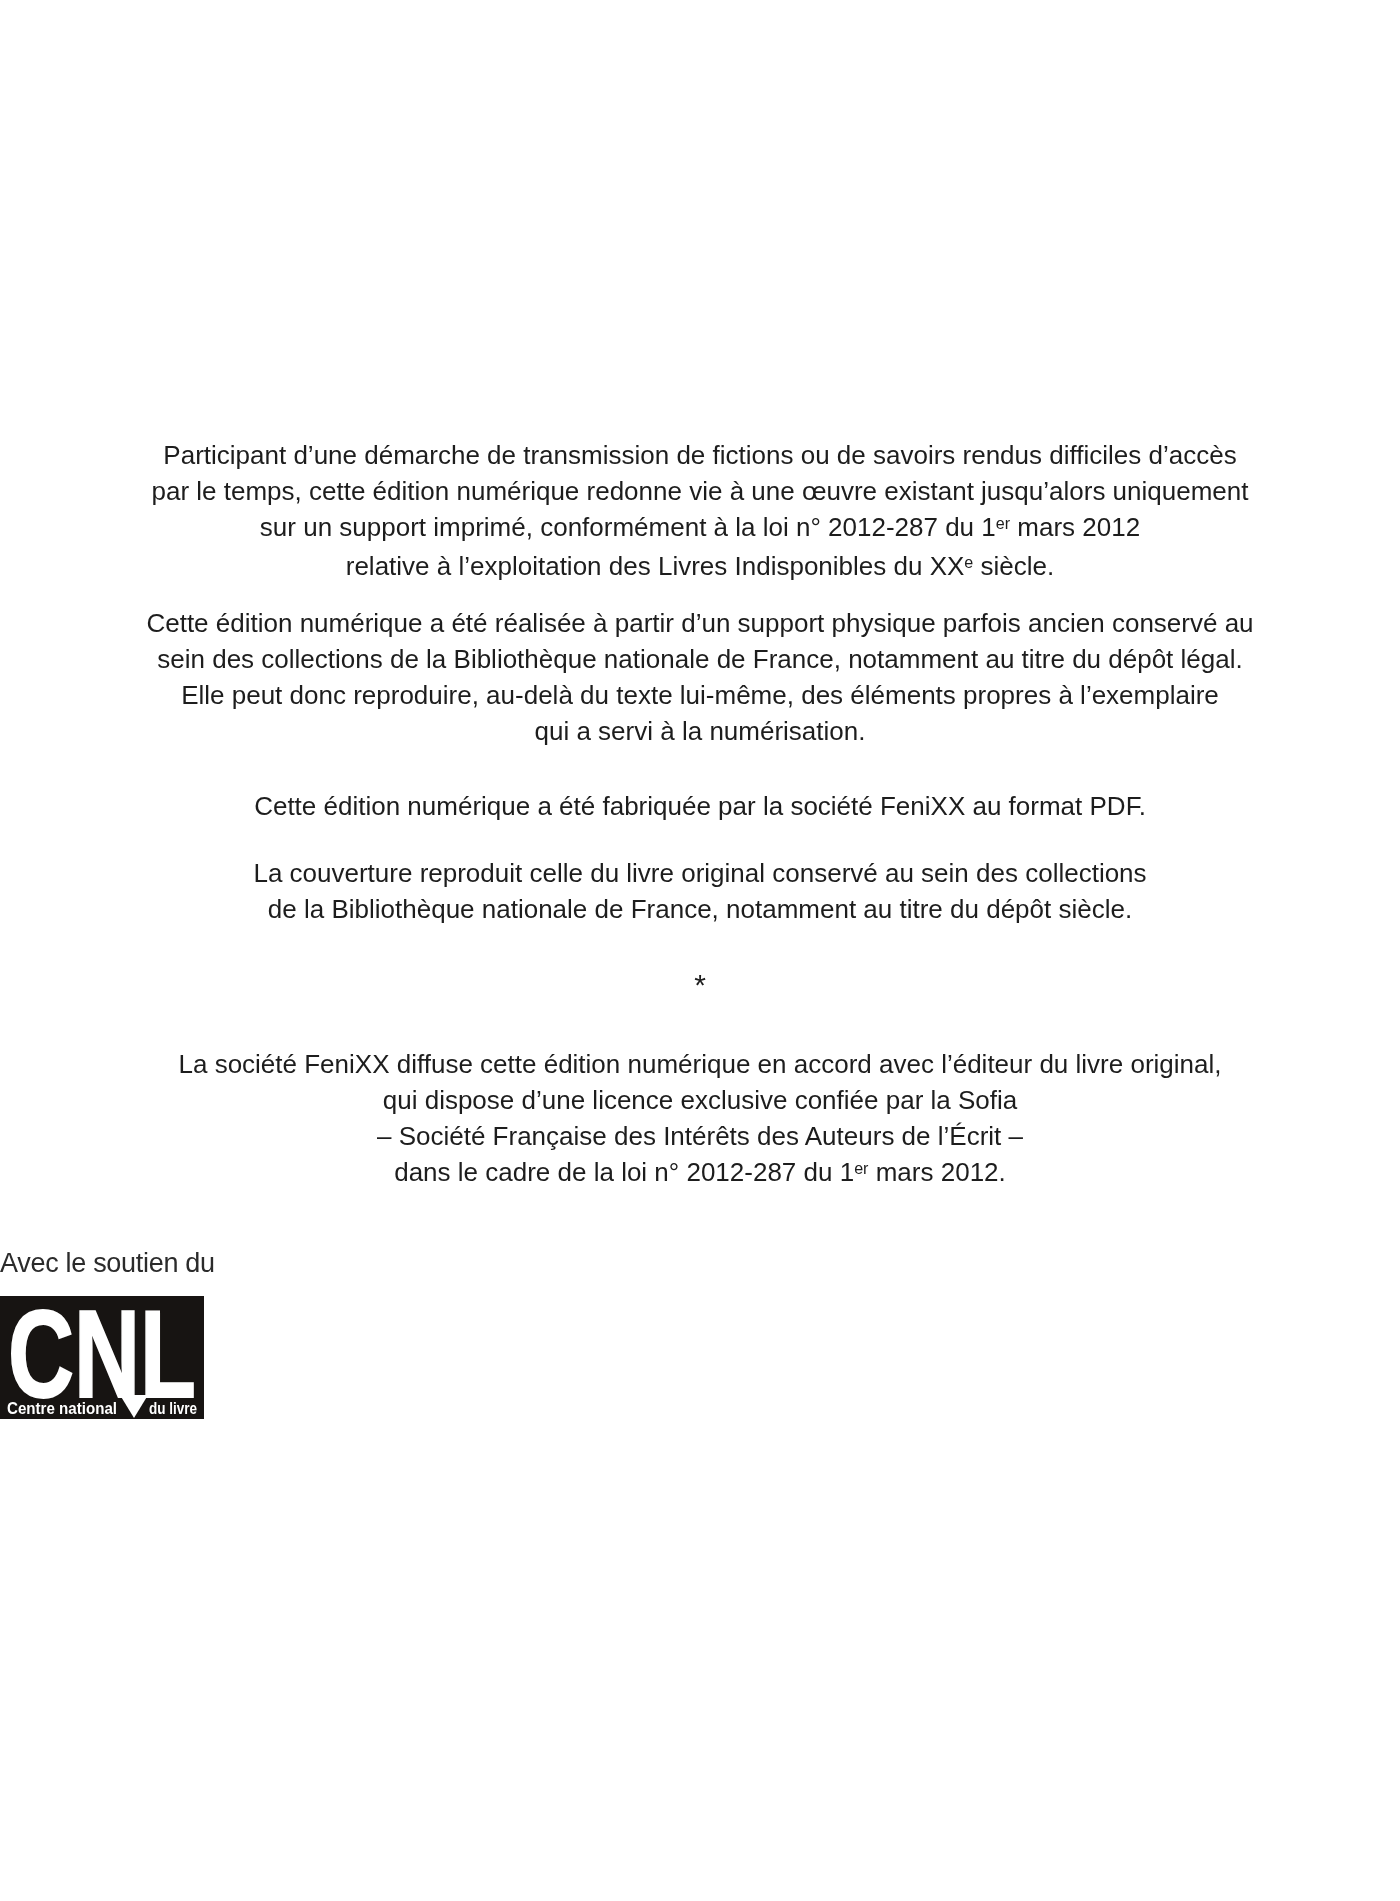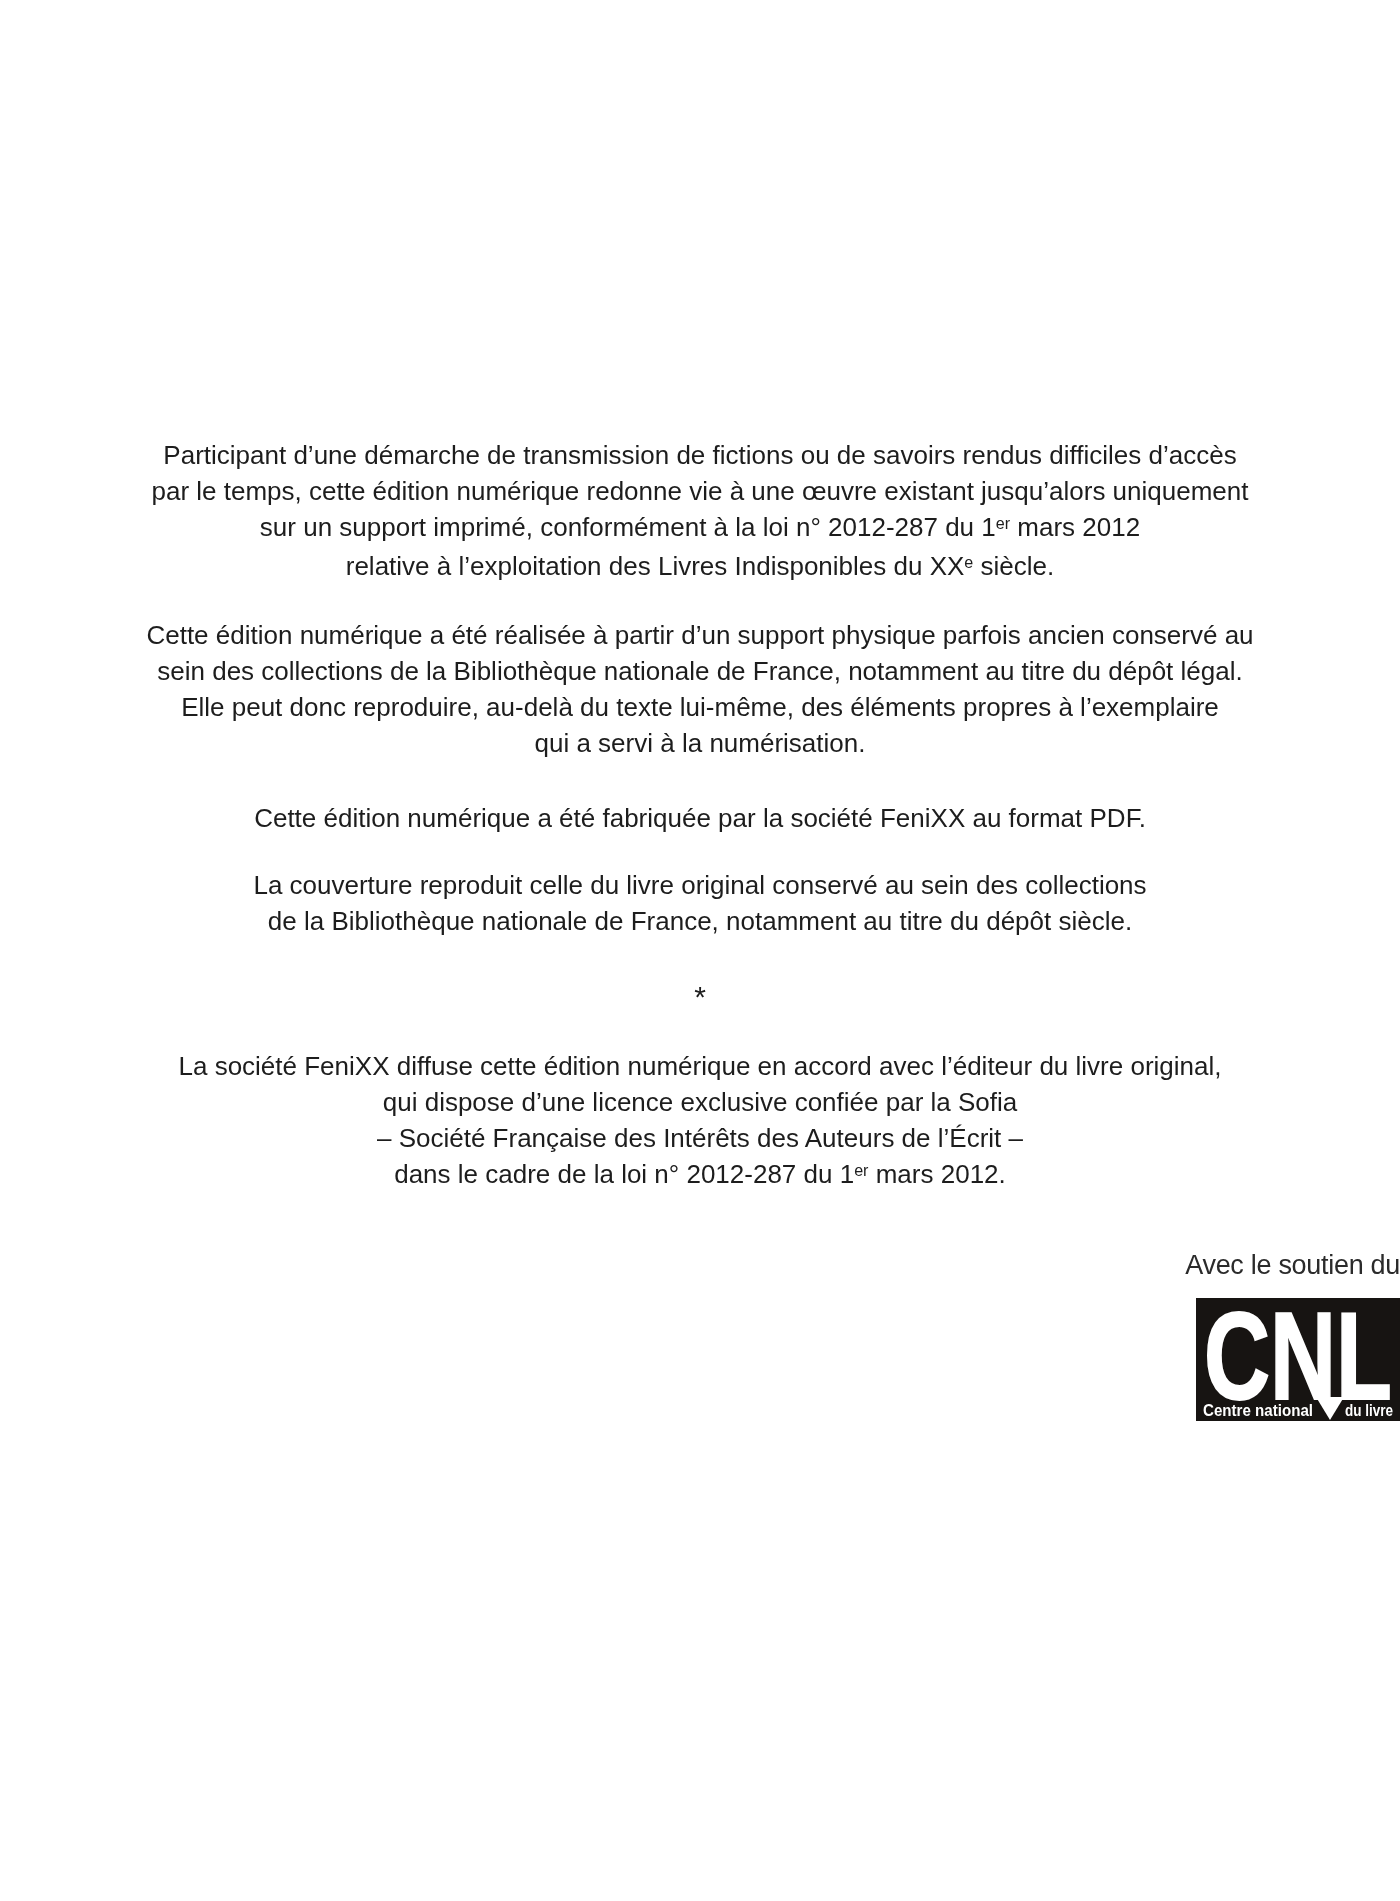--- a/index.html
+++ b/index.html
@@ -23,35 +23,35 @@
     font-size: 26px;
     line-height: 36px;
   }
   .para div.line { white-space: nowrap; }
   sup.s {
     font-size: 0.62em;
     vertical-align: baseline;
     position: relative;
     top: -0.45em;
   }
-  .p2 { margin-top: 30px; }
+  .p2 { margin-top: 18px; }
   .p3 { margin-top: 39px; }
   .p4 { margin-top: 31px; }
   .star {
     margin-top: 40px;
     height: 36px;
     font-size: 30px;
     line-height: 36px;
   }
-  .p5 { margin-top: 33px; }
+  .p5 { margin-top: 43px; }
   .logo-block {
     margin-top: 53px;
     display: flex;
     flex-direction: column;
-    align-items: flex-end;
+    align-items: flex-start;
   }
   .logo-caption {
     font-size: 27px;
     line-height: 34px;
     color: #2b2b2b;
     letter-spacing: -0.3px;
     margin-bottom: 16px;
   }
   .cnl-big {
     font-family: "Liberation Sans", sans-serif;

